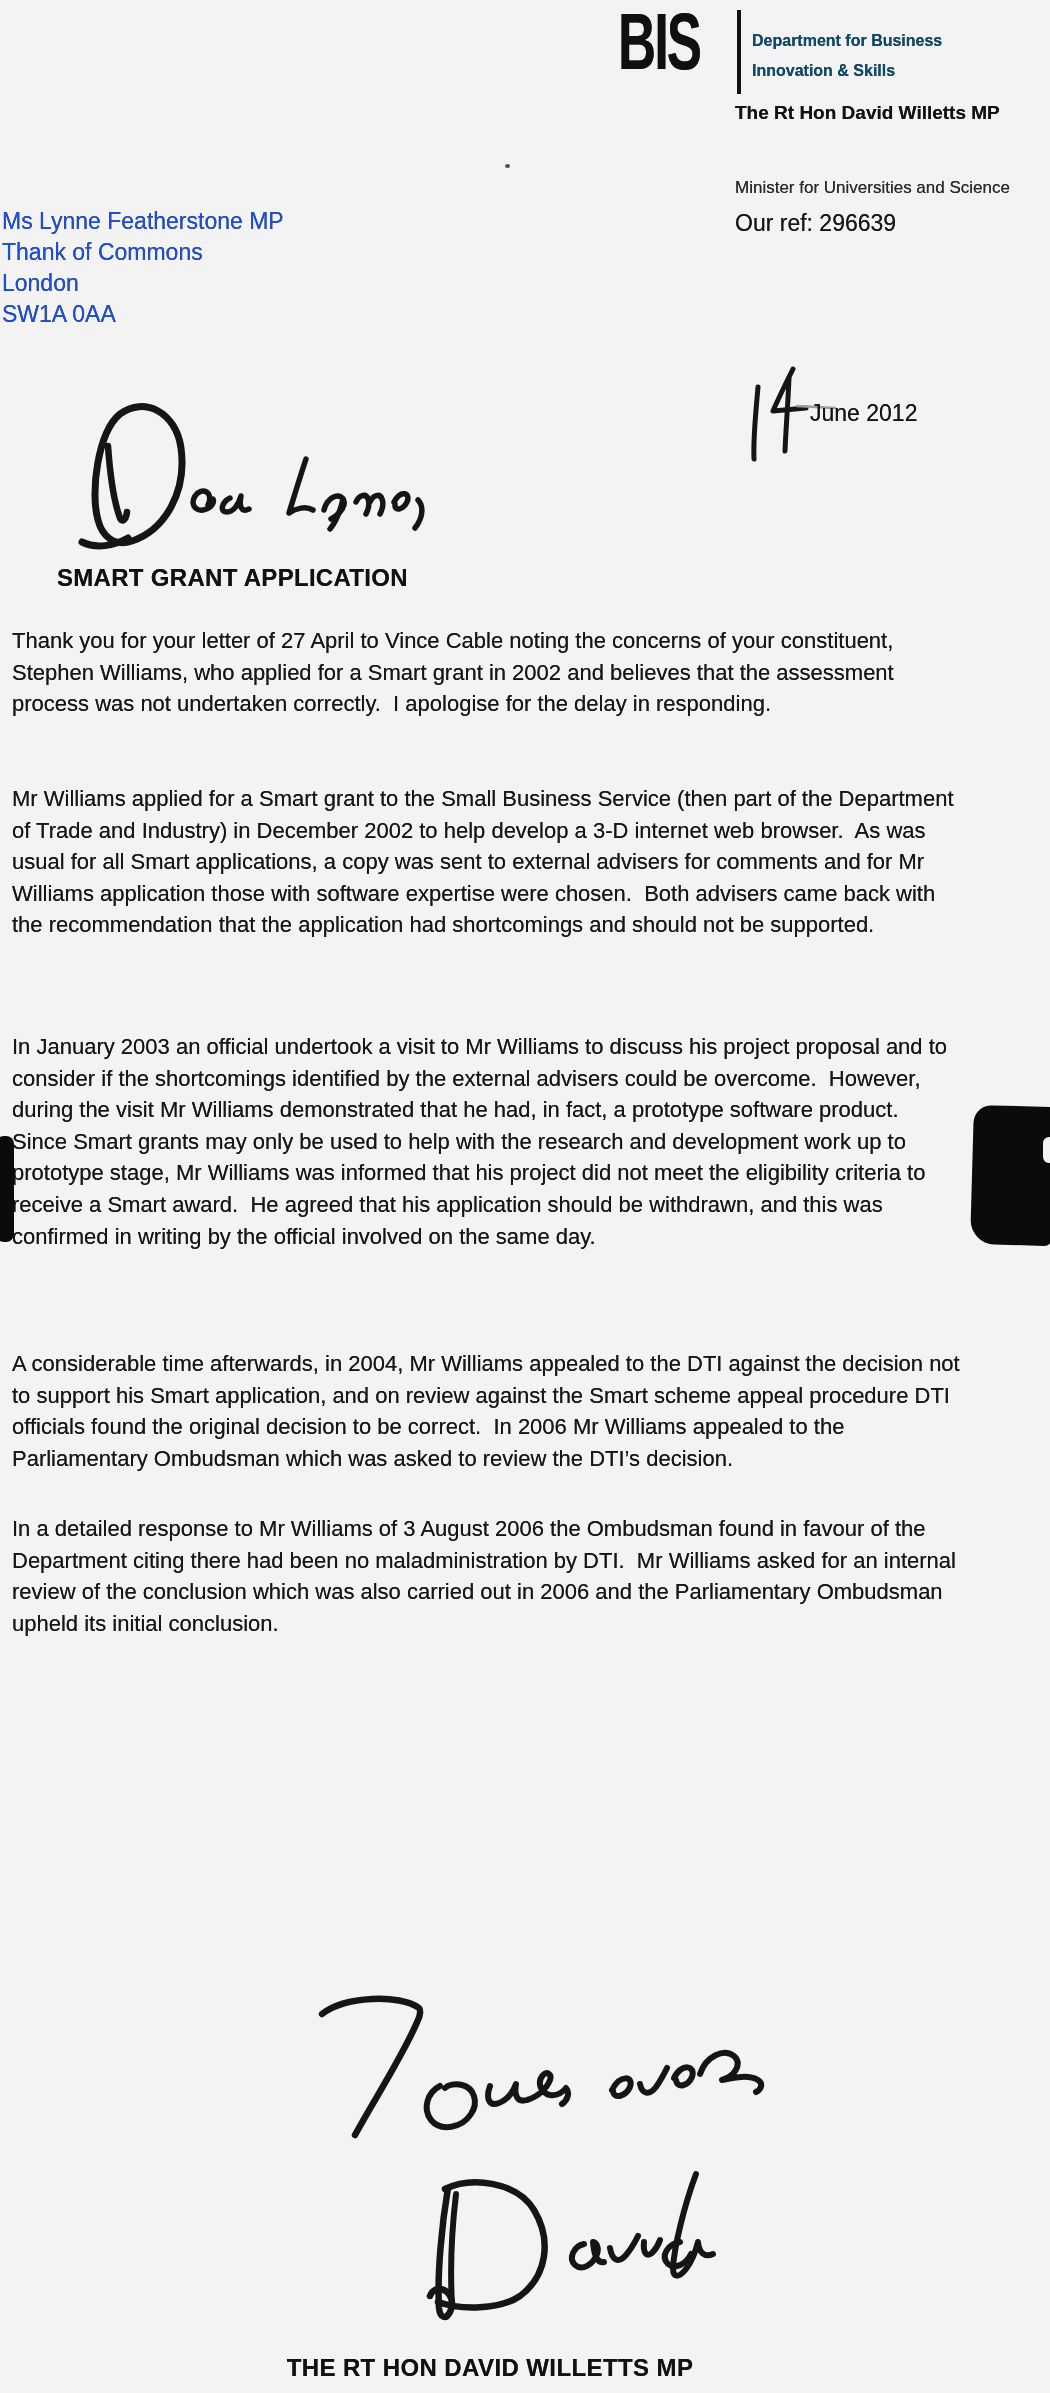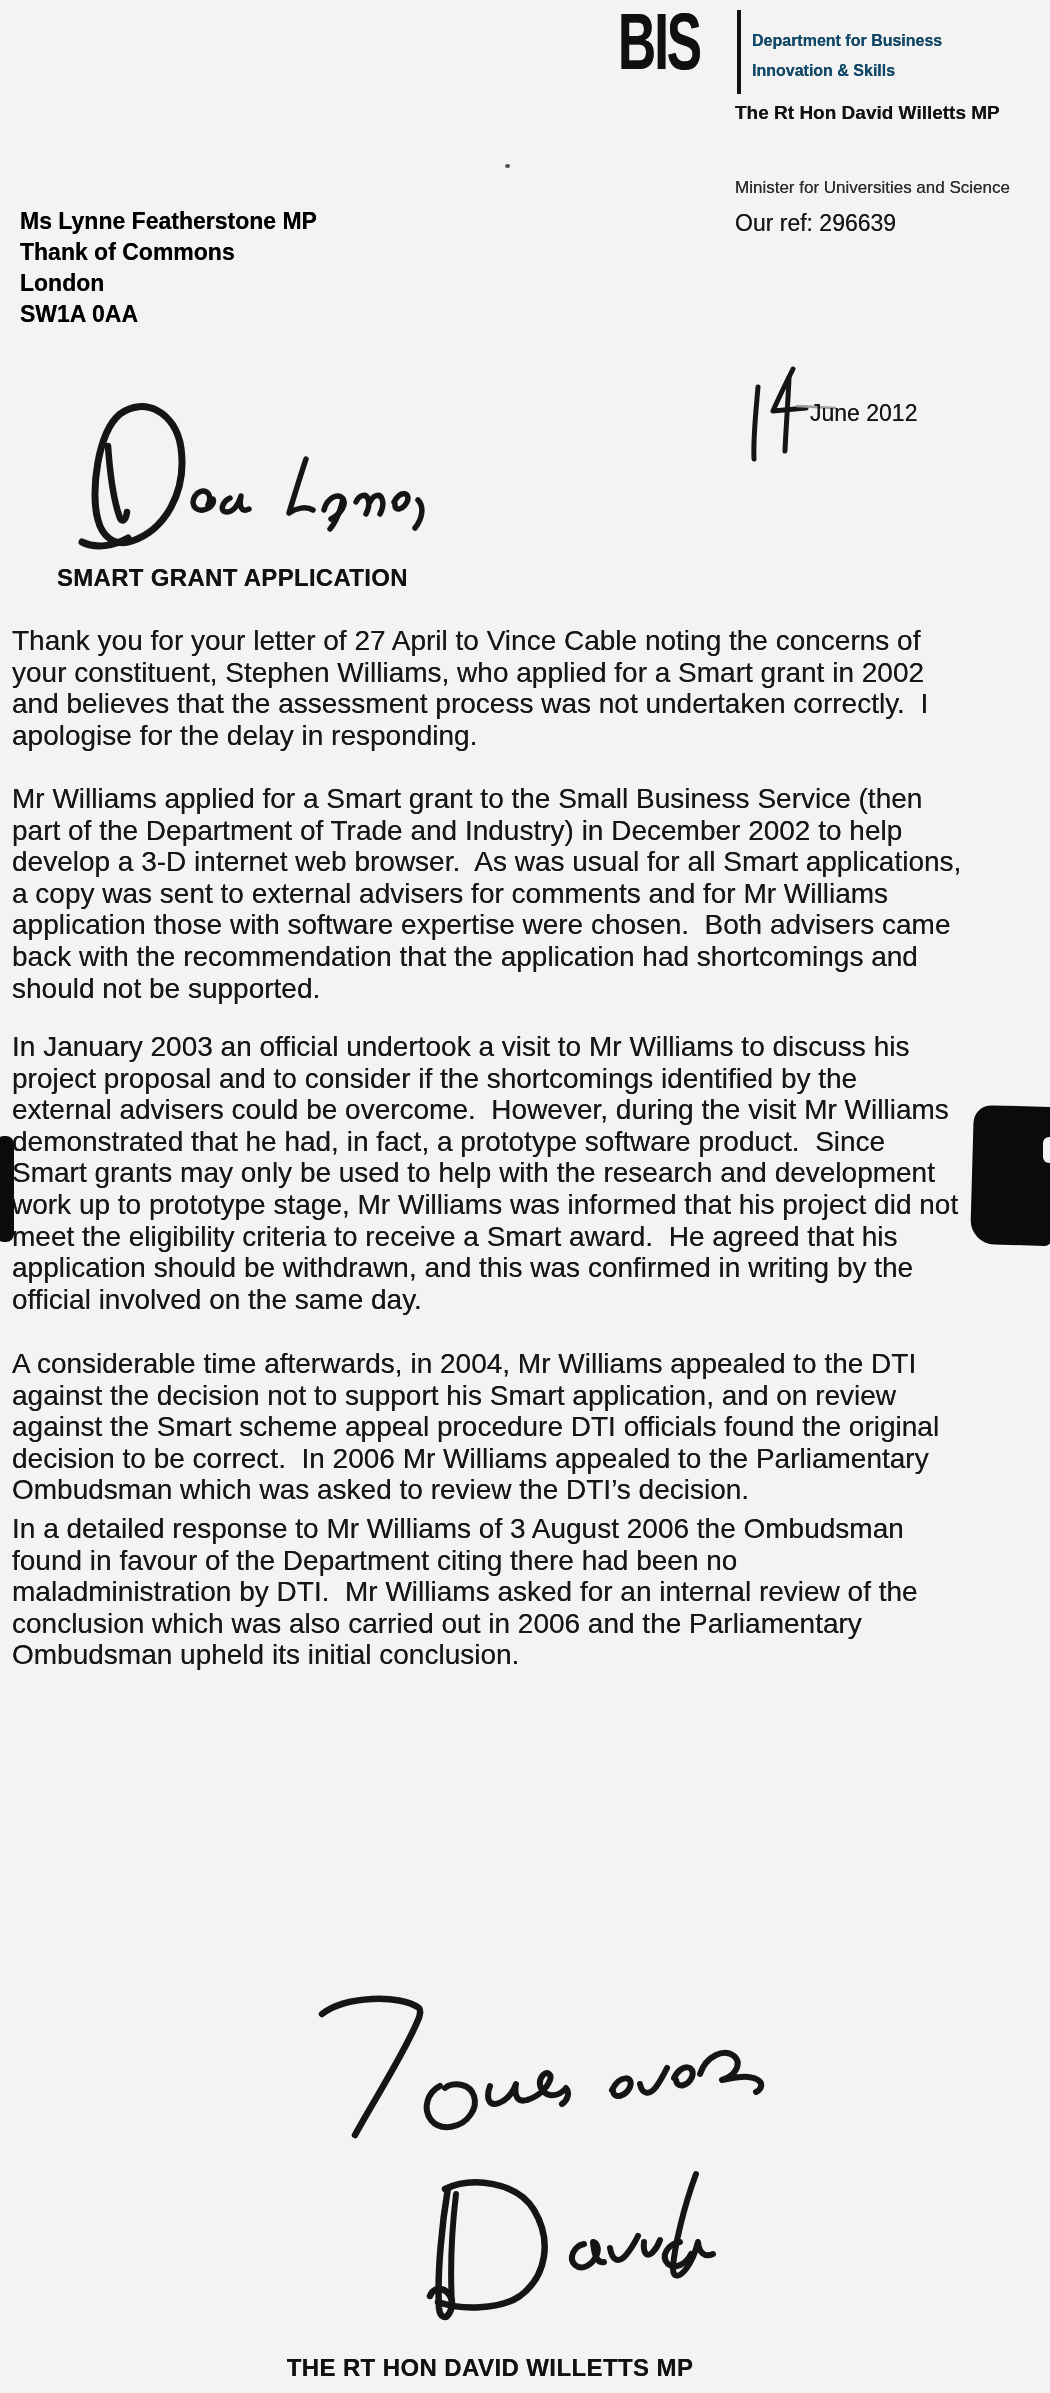--- a/index.html
+++ b/index.html
@@ -33,40 +33,40 @@
     position:absolute; left:735px; top:102px;
     font-size:19px; font-weight:700; color:#121212;
   }
   .sender-title{
     position:absolute; left:735px; top:134px;
     font-size:17px; color:#2a2a2a;margin-top:44px;
   }
 
   
   .recipient{
-    position:absolute; left:20px; top:206px;
-    font-size:23px; line-height:31px; color:#000000;font-weight:bold;
+    position:absolute; left:2px; top:206px;
+    font-size:23px; line-height:31px; color:#1d4ed8;
   }
   .our-ref{
     position:absolute; left:735px; top:210px;
     font-size:23px; color:#161616;text-align:right;
   }
   .date-typed{
     position:absolute; left:810px; top:400px;
     font-size:23px; font-weight:400; color:#141414;
   }
 
   
   .subject{
     position:absolute; left:18px; top:564px;
     font-size:24px; font-weight:700; letter-spacing:0.3px; color:#111;margin-left:39px;
   }
   .letter-paragraph{
     position:absolute; left:12px; width:950px; margin:0;
-    font-size:28px; line-height:31.6px; color:#161616;
+    font-size:22px; line-height:31.6px; color:#161616;
     white-space:pre-wrap;
   }
   .signatory{
     position:absolute; left:255px; top:2354px; width:470px;
     text-align:center; font-size:24px; font-weight:700;
     letter-spacing:0.4px; color:#111;
   }
 
   
   .handwriting{ position:absolute; }

